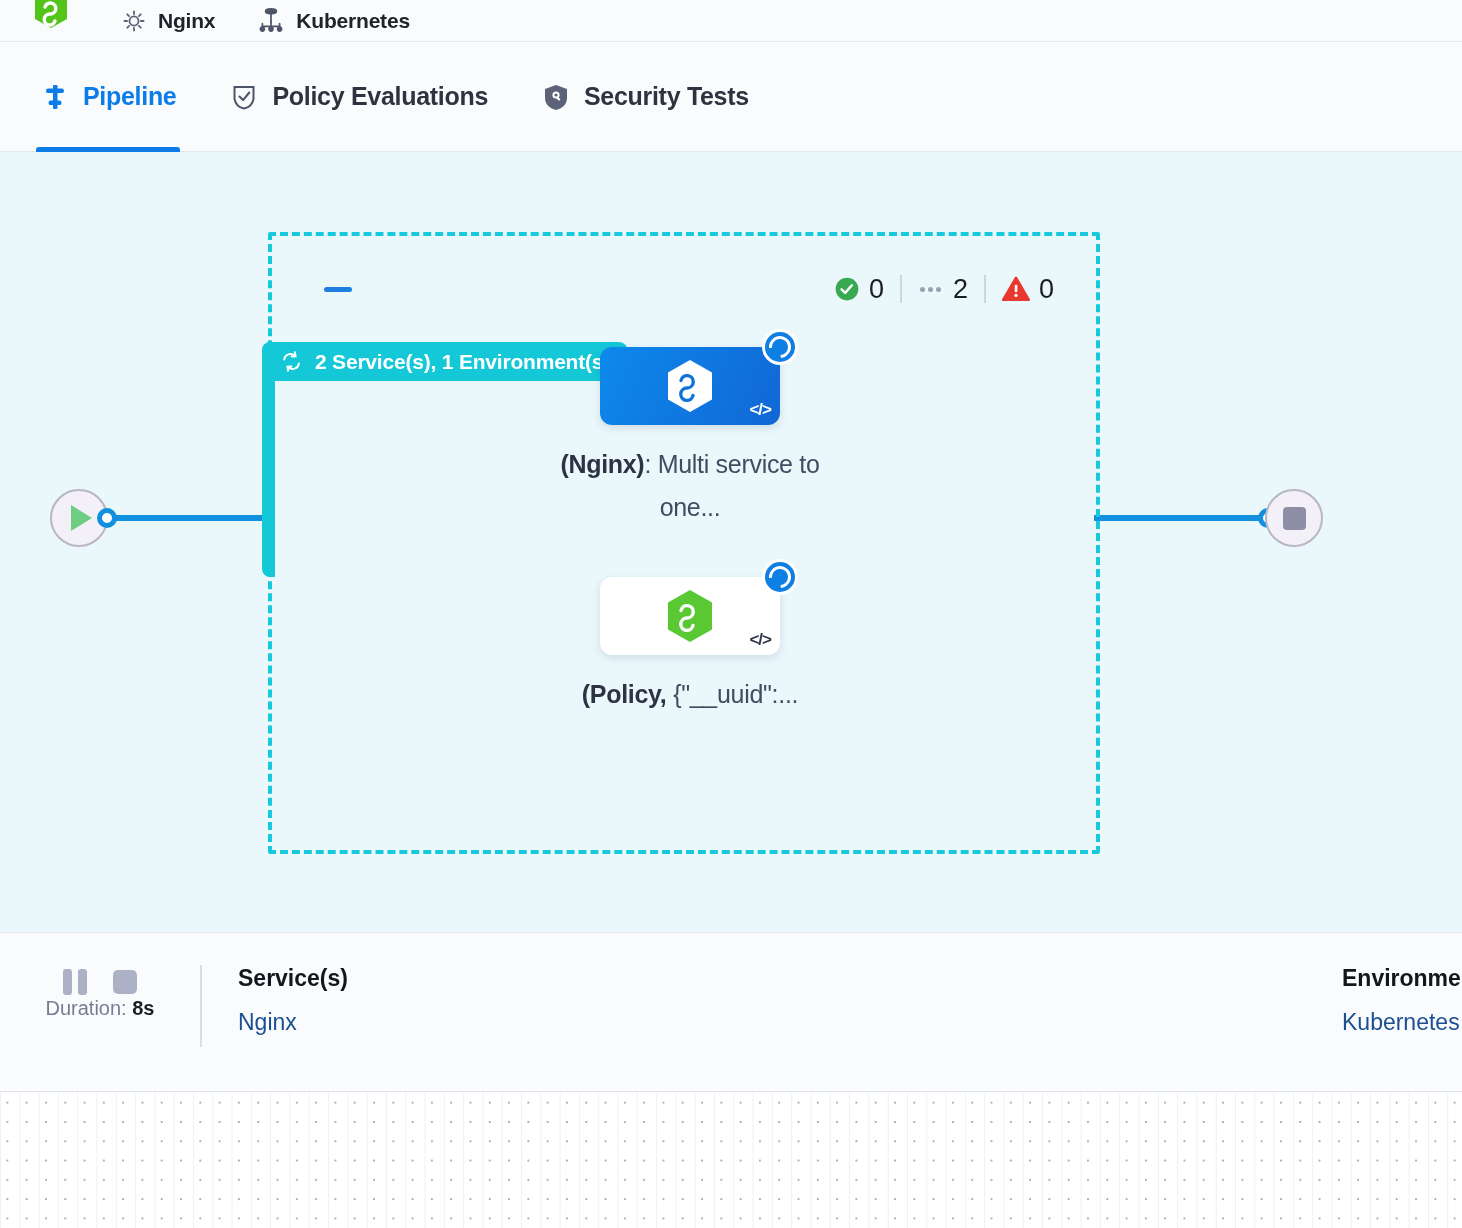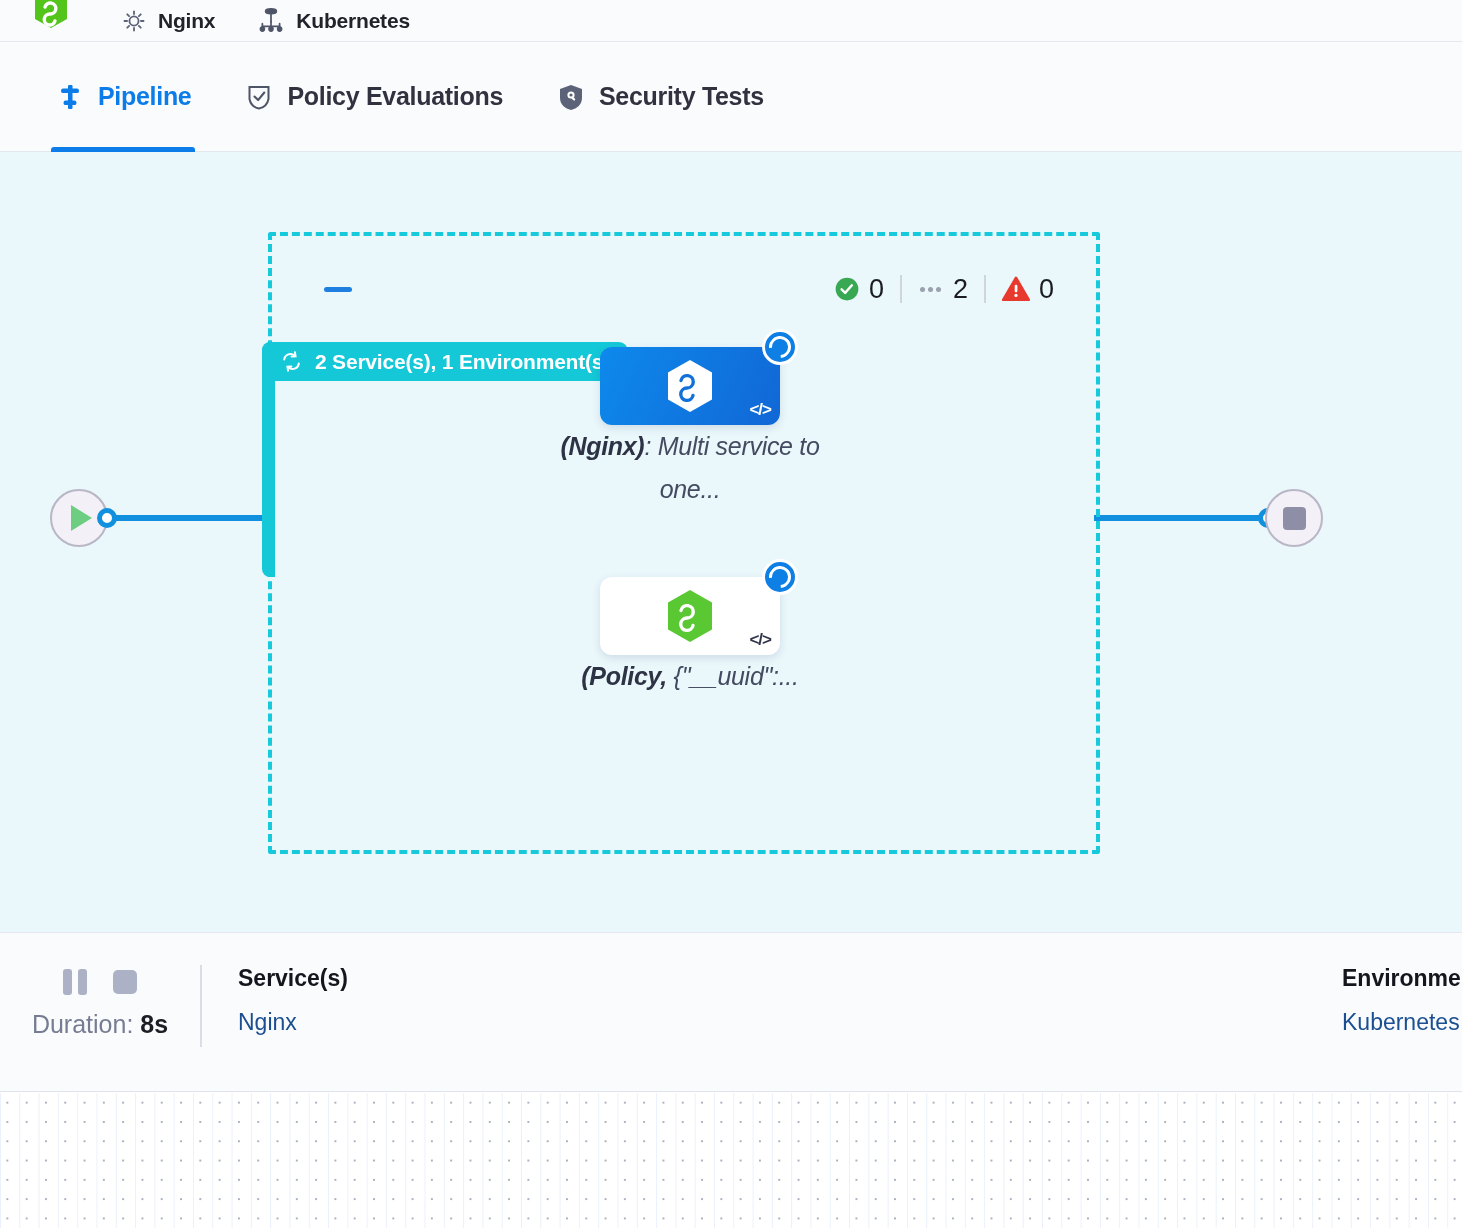--- a/index.html
+++ b/index.html
@@ -27,21 +27,21 @@
   .hex-green { width: 34px; height: 38px; flex: 0 0 34px; margin-top: -10px; }
   .gear-ico { width: 26px; height: 26px; flex: 0 0 26px; }
   .node-ico { width: 28px; height: 26px; flex: 0 0 28px; }
 
   
   .tabbar {
     position: absolute; left: 0; top: 42px; width: 1462px; height: 110px;
     background: #fafbfd;
     border-bottom: 1px solid #e3e7ee;
     display: flex; align-items: center;
-    padding-left: 51px;
+    padding-left: 36px;
   }
   .tab {
     display: flex; align-items: center; gap: 13px;
     height: 110px; margin-right: 45px; position: relative;
     cursor: pointer; padding: 0 4px;
   }
   .tab-label { font-size: 25px; font-weight: 700; color: #31323f; letter-spacing: -0.3px; white-space: nowrap; }
   .tab.active .tab-label { color: #0b7ce8; }
   .tab.active::after {
     content: ""; position: absolute; left: 0; right: 0; bottom: 0;
@@ -159,24 +159,23 @@
     width: 36px; height: 36px; border-radius: 50%;
     background: #0e7fe4; border: 3px solid #ffffff;
     display: flex; align-items: center; justify-content: center;
   }
   .spinner-ring {
     width: 22px; height: 22px; border-radius: 50%;
     border: 3px solid #ffffff; border-bottom-color: transparent;
     transform: rotate(40deg);
   }
   .step-label {
-    text-align: center;
+    margin-top: 18px; text-align: center;
     font-size: 25px; color: #444b60; line-height: 1.7;
     letter-spacing: -0.3px;
-    font-style: italic;
   }
   .step-label b { font-weight: 700; color: #2d3245; }
 
   
   .footer {
     position: absolute; left: 0; top: 932px; width: 1462px; height: 160px;
     background: #fafbfd;
     border-top: 1px solid #e5e8ef;
     border-bottom: 1px solid #dfe3ec;
     display: flex; align-items: flex-start;
@@ -185,21 +184,21 @@
   .f-left { padding: 32px 0 0 34px; width: 580px; }
   .f-title { font-size: 27px; font-weight: 700; color: #15161d; letter-spacing: -0.4px; white-space: nowrap; }
   .f-sub { margin-top: 18px; font-size: 23px; color: #1c1d25; white-space: nowrap; }
   .f-sub .muted { color: #767d92; }
 
   .f-duration { padding-top: 34px; width: 200px; text-align: center; }
   .dur-icons { display: flex; align-items: center; justify-content: center; gap: 26px; height: 30px; }
   .pause-ico { display: flex; gap: 6px; }
   .pause-ico i { display: block; width: 9px; height: 26px; border-radius: 3px; background: #adb1c6; }
   .stop-ico { width: 24px; height: 24px; border-radius: 5px; background: #adb1c6; }
-  .dur-text { margin-top: 13px; font-size: 25px; color: #767d92; white-space: nowrap; }
+  .dur-text { font-size: 20px; color: #767d92; white-space: nowrap; }
   .dur-text b { color: #1c1d25; font-weight: 700; }
 
   .f-div { width: 2px; height: 82px; background: #d9dde7; margin-top: 32px; }
 
   .f-col { padding: 32px 0 0 36px; }
   .f-col-head { font-size: 23px; font-weight: 700; color: #15161d; white-space: nowrap; }
   .f-col-val { margin-top: 17px; font-size: 23px; color: #1b4f91; white-space: nowrap; cursor: pointer; }
   .f-col-env { padding-left: 0; margin-left: auto; padding-right: 0; width: 120px; overflow: hidden; }
 
   

